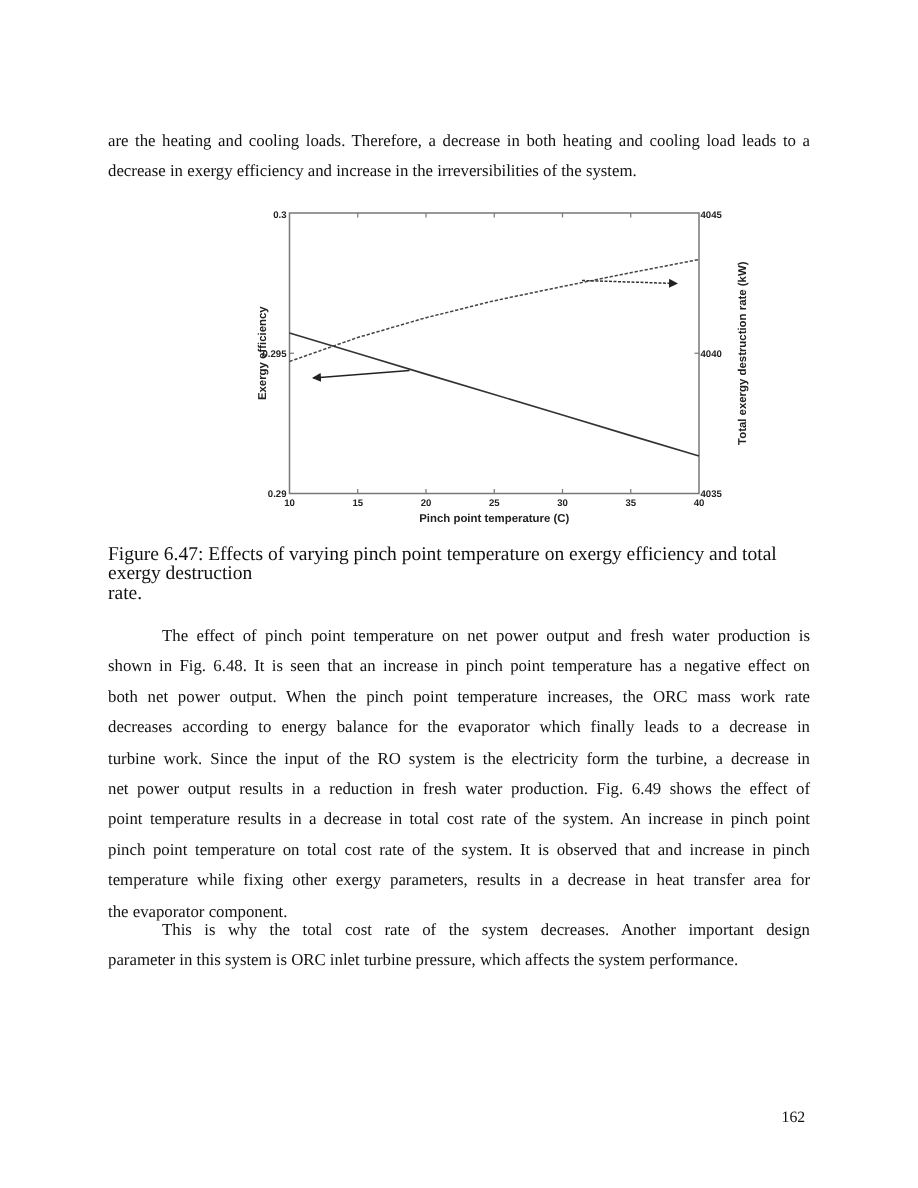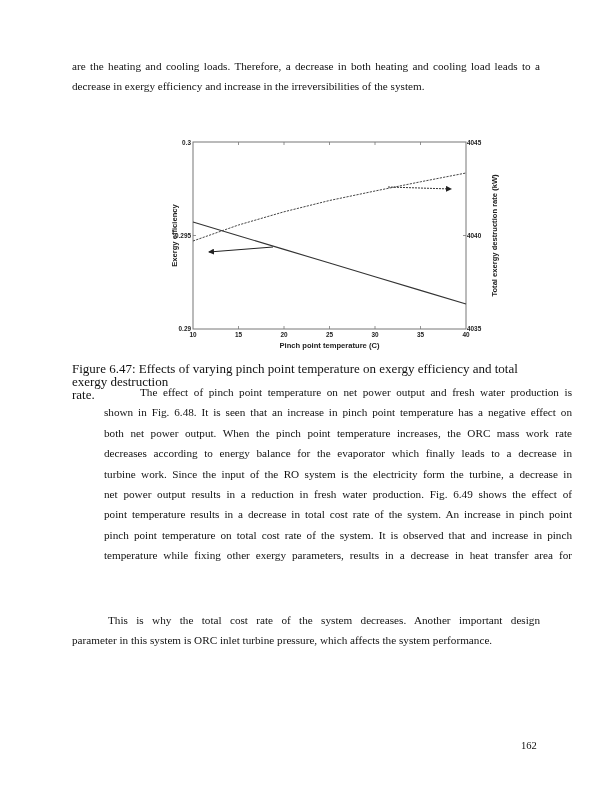--- a/index.html
+++ b/index.html
@@ -12,21 +12,21 @@
   .indent { padding-left: 36px; }
   .caption { position: absolute; left: 72px; width: 468px; font-size: 13px;
              line-height: 13px; top: 362px; }
   .pagenum { position: absolute; left: 521px; top: 740px; font-size: 10.5px;
              font-family: Liberation Serif, serif; }
   svg text { font-family: "Liberation Sans", sans-serif; font-weight: bold; fill: #222; }
 </style>
 </head>
 <body>
 
-<div class="para" style="top:56px;font-family:Liberation Serif, serif;">
+<div class="para" style="top:84px;font-family:Liberation Serif, serif;">
   <span class="line">are the heating and cooling loads. Therefore, a decrease in both heating and cooling load leads to a</span>
   <span class="line last">decrease in exergy efficiency and increase in the irreversibilities of the system.</span>
 </div>
 
 <svg width="612" height="360" style="position:absolute;left:0;top:0;" viewBox="0 0 612 360">
 
   <rect x="193" y="142" width="273" height="187" fill="none" stroke="#777" stroke-width="1"></rect>
 
   <g stroke="#777" stroke-width="0.8">
     <line x1="238.5" y1="329" x2="238.5" y2="326"></line>
@@ -80,30 +80,31 @@
   </defs>
   <line x1="273" y1="247" x2="209" y2="252" stroke="#222" stroke-width="1" marker-end="url(#ah)"></line>
   <line x1="388" y1="187" x2="451" y2="189" stroke="#333" stroke-width="1" stroke-dasharray="2,1" marker-end="url(#ah)"></line>
 </svg>
 
 <div class="caption">
   <div>Figure 6.47: Effects of varying pinch point temperature on exergy efficiency and total exergy destruction</div>
   <div>rate.</div>
 </div>
 
-<div class="para" style="top:382px;margin-left:32px;">
+<div class="para" style="top:414px;">
   <span class="line indent">The effect of pinch point temperature on net power output and fresh water production is</span>
   <span class="line">shown in Fig. 6.48. It is seen that an increase in pinch point temperature has a negative effect on</span>
   <span class="line">both net power output. When the pinch point temperature increases, the ORC mass work rate</span>
   <span class="line">decreases according to energy balance for the evaporator which finally leads to a decrease in</span>
   <span class="line">turbine work. Since the input of the RO system is the electricity form the turbine, a decrease in</span>
   <span class="line">net power output results in a reduction in fresh water production.  Fig. 6.49 shows the effect of</span>
   <span class="line">point temperature results in a decrease in total cost rate of the system. An increase in pinch point</span>
   <span class="line">pinch point temperature on total cost rate of the system. It is observed that and increase in pinch</span>
   <span class="line">temperature while fixing other exergy parameters, results in a decrease in heat transfer area for</span>
+  <span class="line last">the evaporator component.</span>
 </div>
 
 <div class="para" style="top:610px;">
   <span class="line indent">This is why the total cost rate of the system decreases. Another important design</span>
   <span class="line last">parameter in this system is ORC inlet turbine pressure, which affects the system performance.</span>
 </div>
 
 <div class="pagenum">162</div>
 
 </body></html>

